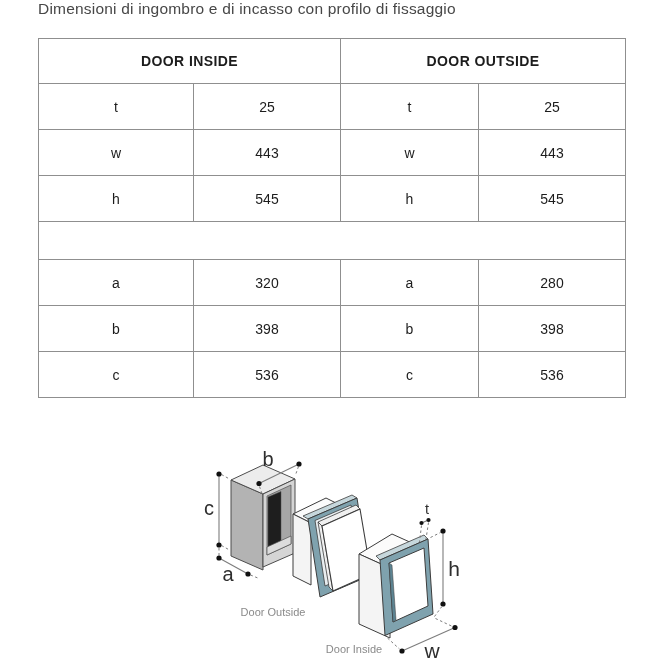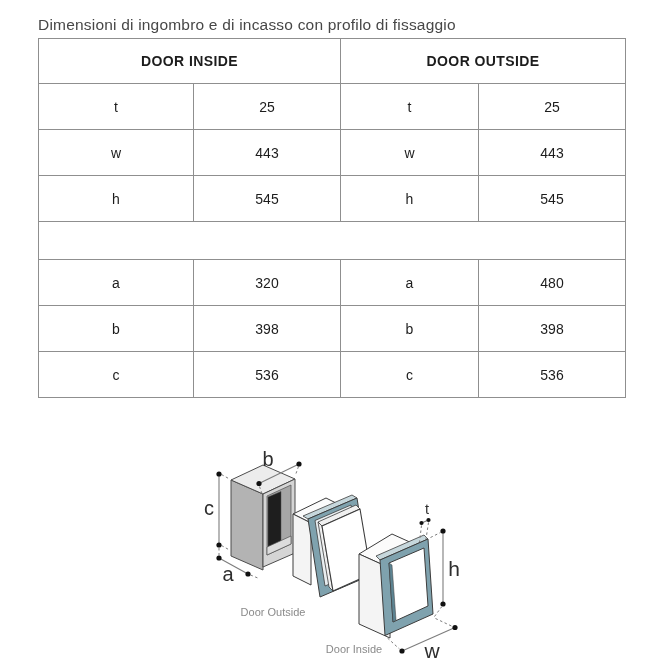--- a/index.html
+++ b/index.html
@@ -2,21 +2,21 @@
 <html><head>
 <meta charset="utf-8">
 <style>
   html,body{margin:0;padding:0;}
   body{
     width:664px;height:664px;background:#ffffff;position:relative;
     font-family:"Liberation Sans", sans-serif;
     -webkit-font-smoothing:antialiased;
   }
   .title{
-    position:absolute;left:38px;top:16px;
+    position:absolute;left:38px;top:0;
     font-size:15.5px;color:#474747;letter-spacing:0.2px;
   }
   table.dims{
     position:absolute;left:38px;top:38px;
     border-collapse:collapse;table-layout:fixed;width:587px;
   }
   table.dims td{
     border:1px solid #8f8f8f;
     text-align:center;vertical-align:middle;
     font-size:14px;color:#1c1c1c;padding:0;
@@ -64,21 +64,21 @@
     <td>h</td>
     <td>545</td>
   </tr>
   <tr class="rs">
     <td colspan="4"></td>
   </tr>
   <tr class="rd">
     <td>a</td>
     <td>320</td>
     <td>a</td>
-    <td>480</td>
+    <td>280</td>
   </tr>
   <tr class="rd">
     <td>b</td>
     <td>398</td>
     <td>b</td>
     <td>398</td>
   </tr>
   <tr class="rd">
     <td>c</td>
     <td>536</td>

